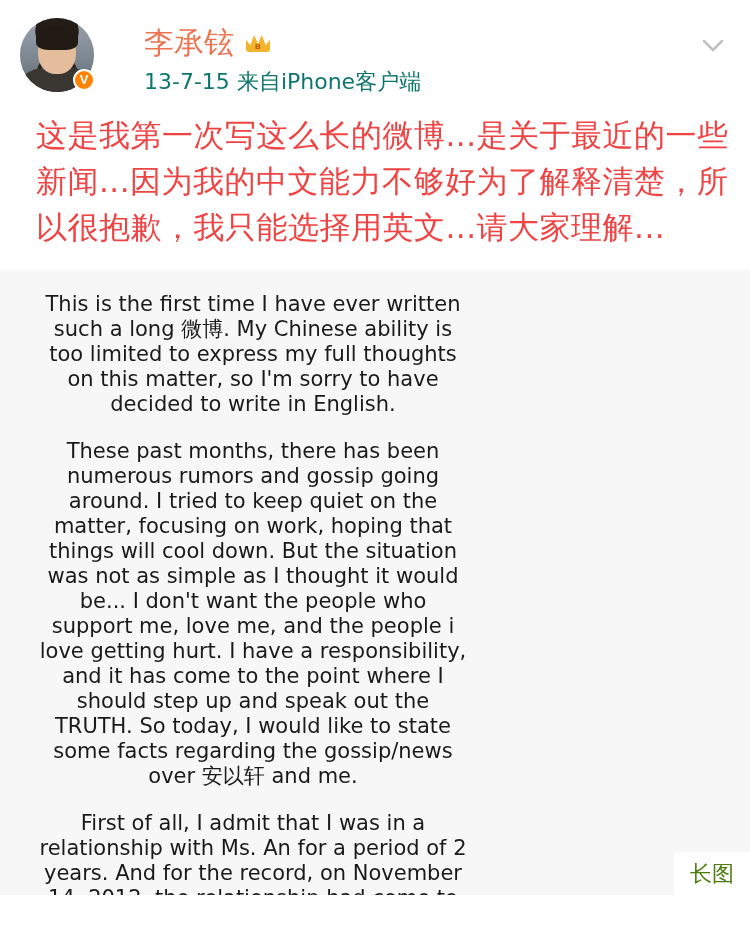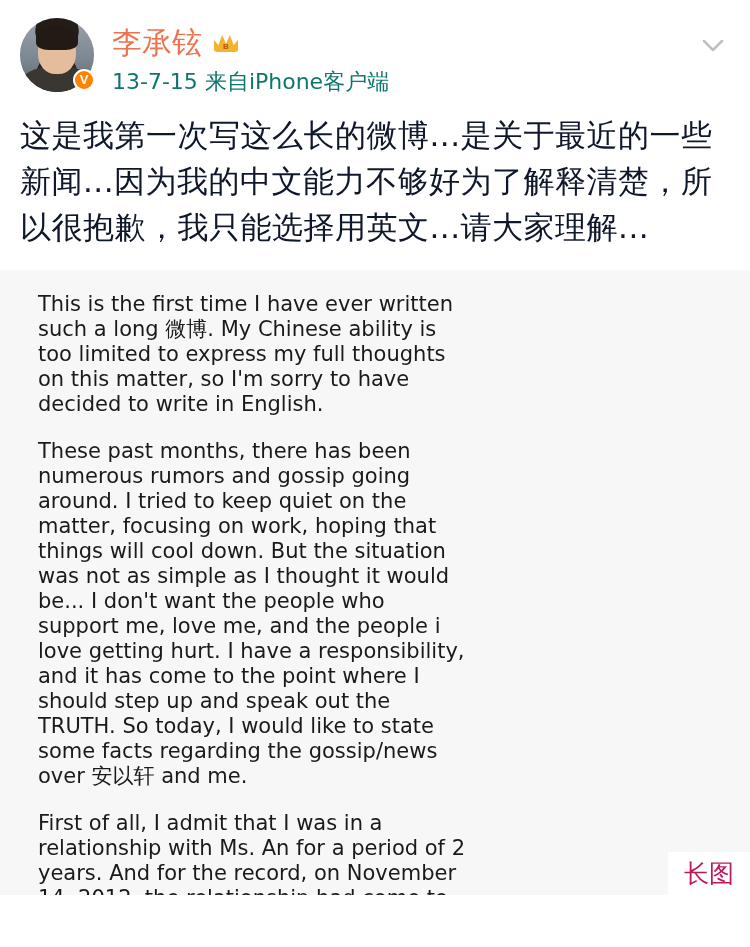--- a/index.html
+++ b/index.html
@@ -100,20 +100,21 @@
     font-size: 13px;
     line-height: 18px;
     text-align: center;
     font-weight: bold;
   }
 
   .meta {
     flex: 1 1 auto;
     padding-top: 8px;
     min-width: 0;
+    margin-left: 32px;
   }
   .name-row {
     display: flex;
     align-items: center;
   }
   .username {
     font-size: 30px;
     color: #eb7350;
     line-height: 34px;
     font-family: "DejaVu Sans", "Liberation Sans", sans-serif;
@@ -158,54 +159,55 @@
     right: 22px;
     top: 30px;
     width: 30px;
     height: 30px;
     cursor: pointer;
   }
   .chevron svg { display: block; }
 
   
   .headline {
-    padding: 16px 20px 4px 20px;
+    padding: 16px 20px 4px 36px;
     font-size: 31px;
     line-height: 46px;
-    color: #0f172a;
+    color: #ef4444;
     font-family: "DejaVu Sans", "Liberation Sans", sans-serif;
     letter-spacing: 0.5px;
   }
 
   
   .image-card {
     margin: 16px 0 0 0;
     width: 750px;
     background: #f7f7f7;
     position: relative;
     padding: 22px 38px 0 38px;
     box-sizing: border-box;
     height: 625px;
     overflow: hidden;
+    text-align: center;
   }
   .image-card p {
     margin: 0 0 22px 0;
     font-size: 21px;
     line-height: 25px;
     color: #1a1a1a;
     font-family: "DejaVu Sans", "Liberation Sans", sans-serif;
     max-width: 430px;
   }
   .long-pic-badge {
     position: absolute;
     right: 0;
     bottom: 0;
     background: #ffffff;
-    color: #be185d;
-    font-size: 25px;
+    color: #4d7c0f;
+    font-size: 22px;
     line-height: 25px;
     padding: 9px 16px;
     font-family: "DejaVu Sans", "Liberation Sans", sans-serif;
   }
 </style>
 </head>
 <body>
 
 <div class="post">
 

